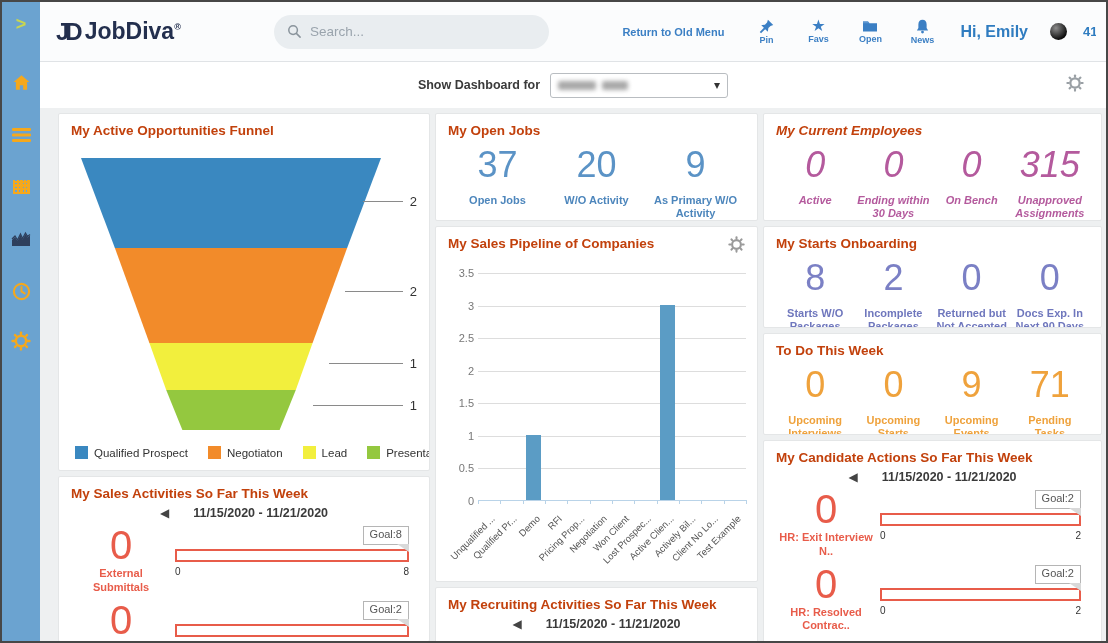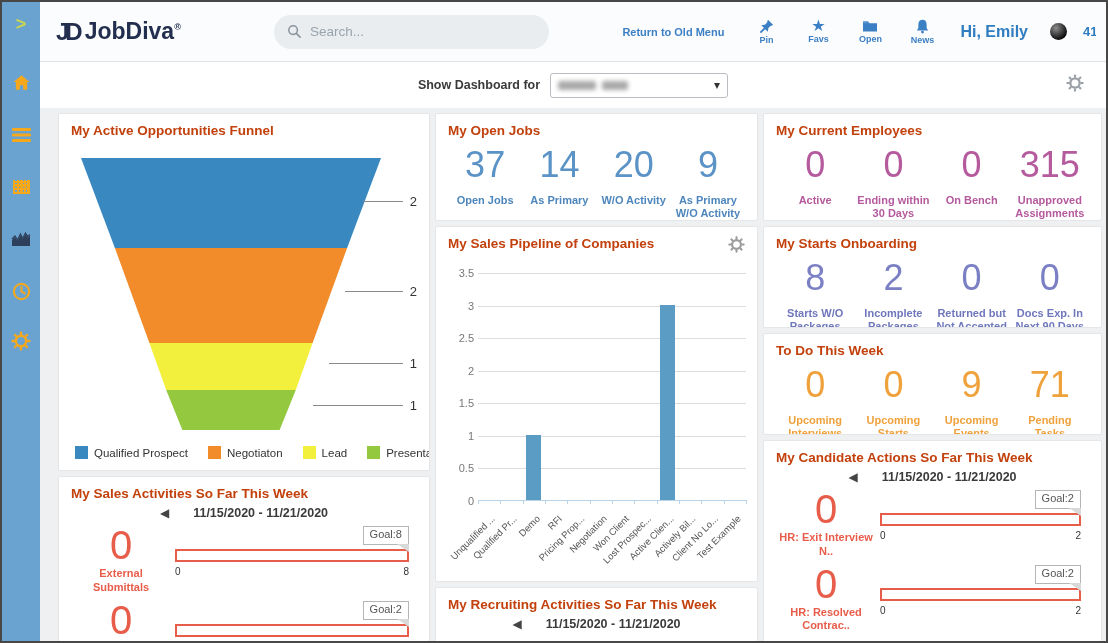--- a/index.html
+++ b/index.html
@@ -63,21 +63,21 @@
   .legend { display:flex; gap:20px; margin:16px 0 0 4px; flex-wrap:nowrap; }
   .legend-item { display:flex; align-items:center; gap:6px; font-size:11.5px; color:#333; cursor:pointer; white-space:nowrap; }
   .legend-swatch { width:13px; height:13px; flex:0 0 13px; }
 
   
   .stats-row { display:flex; margin-top:8px; }
   .stat { flex:1; text-align:center; padding:0 2px; }
   .stat-num { font-size:36px; line-height:1.05; }
   .stat-lbl { font-size:11px; font-weight:700; margin-top:10px; line-height:1.2; }
   .jobs-card { height:108px; } .jobs-card .stat-num{color:#5b93c6;} .jobs-card .stat-lbl{color:#4d86bc;}
-  .employees-card { height:108px; } .employees-card .stat-num{color:#b45a9d;} .employees-card .stat-lbl{color:#b45a9d;}
+  .employees-card { height:108px;font-style:italic; } .employees-card .stat-num{color:#b45a9d;} .employees-card .stat-lbl{color:#b45a9d;}
   .starts-card { height:102px; } .starts-card .stat-num{color:#7b80c5;} .starts-card .stat-lbl{color:#6f77bd;}
   .todo-card { height:102px; } .todo-card .stat-num{color:#efa23c;} .todo-card .stat-lbl{color:#efa23c;}
 
   
   .pipeline-card { height:356px; }
   .chart { position:relative; margin:12px 0 0 2px; height:300px; }
   .plot { position:absolute; left:28px; top:4px; width:268px; height:228px; border-bottom:1px solid #b9d3e8; }
   .gridline { position:absolute; left:0; right:0; height:1px; background:#ddd; }
   .ylab { position:absolute; left:0; width:24px; text-align:right; font-size:11px; color:#777; transform:translateY(-6px); }
   .bar { position:absolute; bottom:0; width:15px; background:#5b9cc5; cursor:pointer; }
@@ -312,24 +312,20 @@
         </section>
       </div>
 
       <div class="col col2">
         <section class="card jobs-card">
           <h2>My Open Jobs</h2>
           <div class="stats-row">
               <div class="stat">
          <div class="stat-num">37</div>
          <div class="stat-lbl">Open Jobs</div>
-       </div>
-              <div class="stat">
-         <div class="stat-num">14</div>
-         <div class="stat-lbl">As Primary</div>
        </div>
               <div class="stat">
          <div class="stat-num">20</div>
          <div class="stat-lbl">W/O Activity</div>
        </div>
               <div class="stat">
          <div class="stat-num">9</div>
          <div class="stat-lbl">As Primary W/O Activity</div>
        </div>
             </div>

